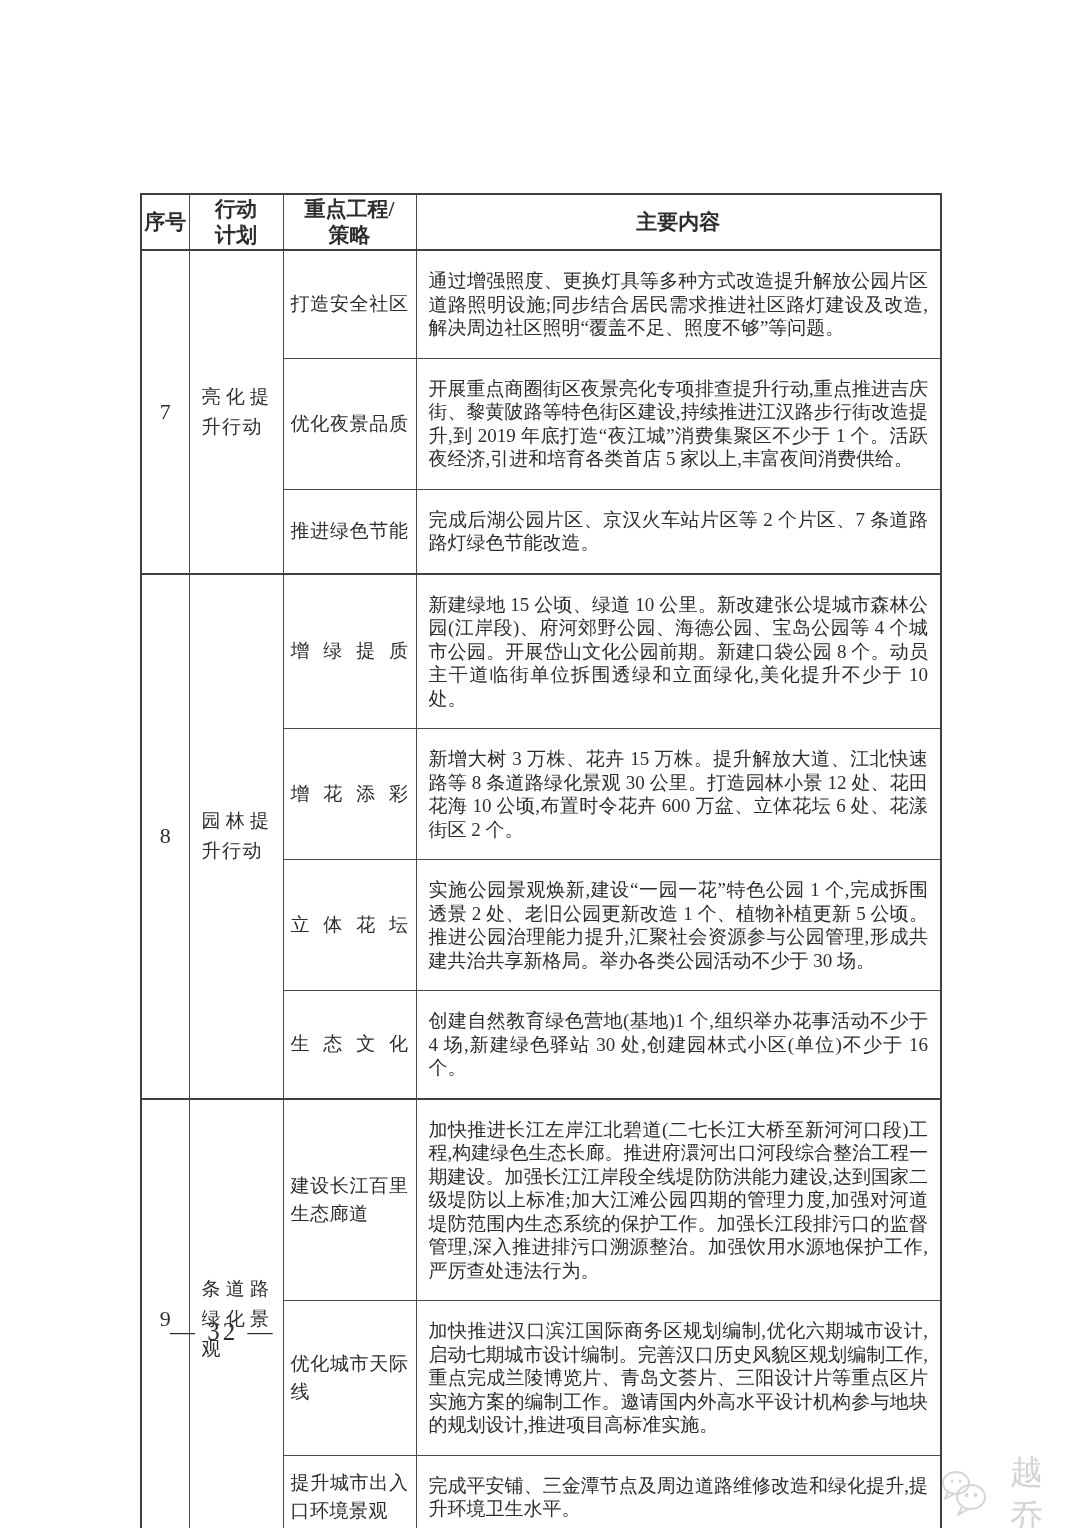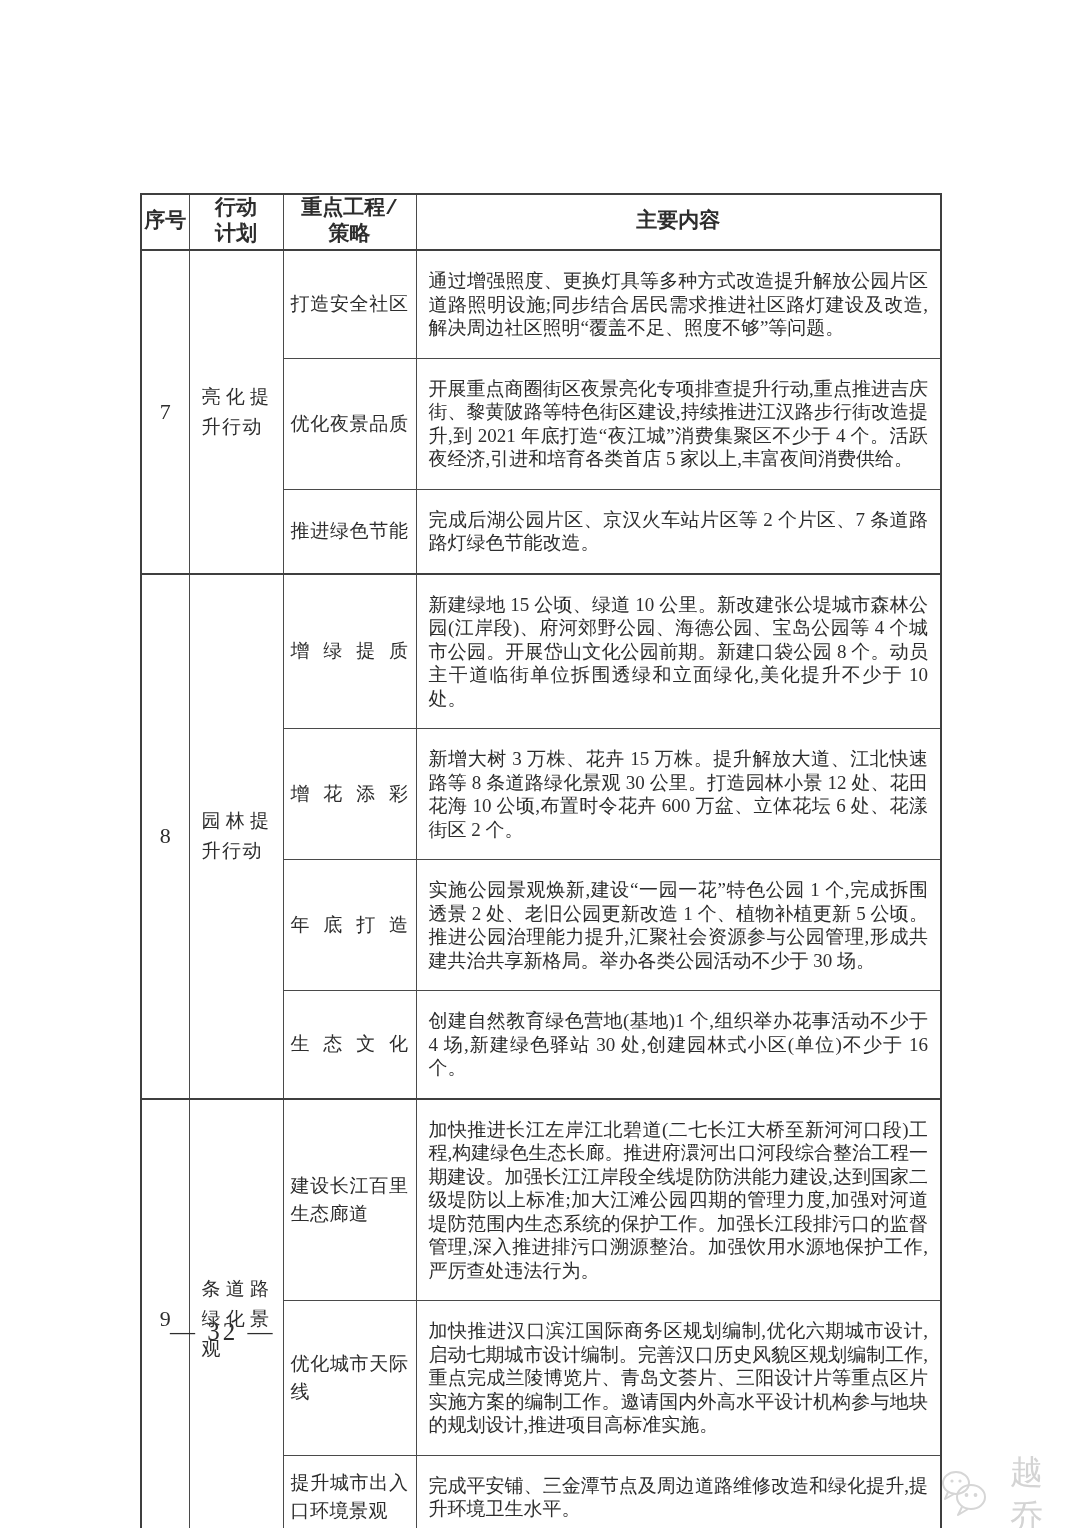--- a/index.html
+++ b/index.html
@@ -62,21 +62,21 @@
   }
   td.proj.spread { text-align-last: justify; }
   td.cont {
     font-size: 19px;
     line-height: 23.5px;
     padding: 18px 12px;
     text-align: justify;
   }
 
   
-  tr.h-head { height: 49px; font-family: Liberation Mono, monospace; }
+  tr.h-head { height: 49px; }
   tr.h-7a { height: 95px; }
   tr.h-7b { height: 97px; }
   tr.h-7c { height: 68px; }
   tr.h-8a { height: 98px; }
   tr.h-8b { height: 95px; }
   tr.h-8c { height: 94px; }
   tr.h-8d { height: 92px; }
   tr.h-9a { height: 191px; }
   tr.h-9b { height: 137px; }
   tr.h-9c { height: 76px; }
@@ -129,39 +129,39 @@
     <tbody>
 
       <tr class="sec-start h-7a">
         <td class="seq" rowspan="3">7</td>
         <td class="plan" rowspan="3">亮化提升行动</td>
         <td class="proj spread">打造安全社区</td>
         <td class="cont">通过增强照度、更换灯具等多种方式改造提升解放公园片区道路照明设施;同步结合居民需求推进社区路灯建设及改造,解决周边社区照明“覆盖不足、照度不够”等问题。</td>
       </tr>
       <tr class="h-7b">
         <td class="proj spread">优化夜景品质</td>
-        <td class="cont">开展重点商圈街区夜景亮化专项排查提升行动,重点推进吉庆街、黎黄陂路等特色街区建设,持续推进江汉路步行街改造提升,到 2021 年底打造“夜江城”消费集聚区不少于 4 个。活跃夜经济,引进和培育各类首店 5 家以上,丰富夜间消费供给。</td>
+        <td class="cont">开展重点商圈街区夜景亮化专项排查提升行动,重点推进吉庆街、黎黄陂路等特色街区建设,持续推进江汉路步行街改造提升,到 2019 年底打造“夜江城”消费集聚区不少于 1 个。活跃夜经济,引进和培育各类首店 5 家以上,丰富夜间消费供给。</td>
       </tr>
       <tr class="h-7c">
         <td class="proj spread">推进绿色节能</td>
         <td class="cont">完成后湖公园片区、京汉火车站片区等 2 个片区、7 条道路路灯绿色节能改造。</td>
       </tr>
 
       <tr class="sec-start h-8a">
         <td class="seq" rowspan="4">8</td>
         <td class="plan" rowspan="4">园林提升行动</td>
         <td class="proj spread">增绿提质</td>
         <td class="cont">新建绿地 15 公顷、绿道 10 公里。新改建张公堤城市森林公园(江岸段)、府河郊野公园、海德公园、宝岛公园等 4 个城市公园。开展岱山文化公园前期。新建口袋公园 8 个。动员主干道临街单位拆围透绿和立面绿化,美化提升不少于 10 处。</td>
       </tr>
       <tr class="h-8b">
         <td class="proj spread">增花添彩</td>
         <td class="cont">新增大树 3 万株、花卉 15 万株。提升解放大道、江北快速路等 8 条道路绿化景观 30 公里。打造园林小景 12 处、花田花海 10 公顷,布置时令花卉 600 万盆、立体花坛 6 处、花漾街区 2 个。</td>
       </tr>
       <tr class="h-8c">
-        <td class="proj spread">年底打造</td>
+        <td class="proj spread">立体花坛</td>
         <td class="cont">实施公园景观焕新,建设“一园一花”特色公园 1 个,完成拆围透景 2 处、老旧公园更新改造 1 个、植物补植更新 5 公顷。推进公园治理能力提升,汇聚社会资源参与公园管理,形成共建共治共享新格局。举办各类公园活动不少于 30 场。</td>
       </tr>
       <tr class="h-8d">
         <td class="proj spread">生态文化</td>
         <td class="cont">创建自然教育绿色营地(基地)1 个,组织举办花事活动不少于 4 场,新建绿色驿站 30 处,创建园林式小区(单位)不少于 16 个。</td>
       </tr>
 
       <tr class="sec-start h-9a">
         <td class="seq" rowspan="3">9</td>
         <td class="plan" rowspan="3">条道路绿化景观</td>

